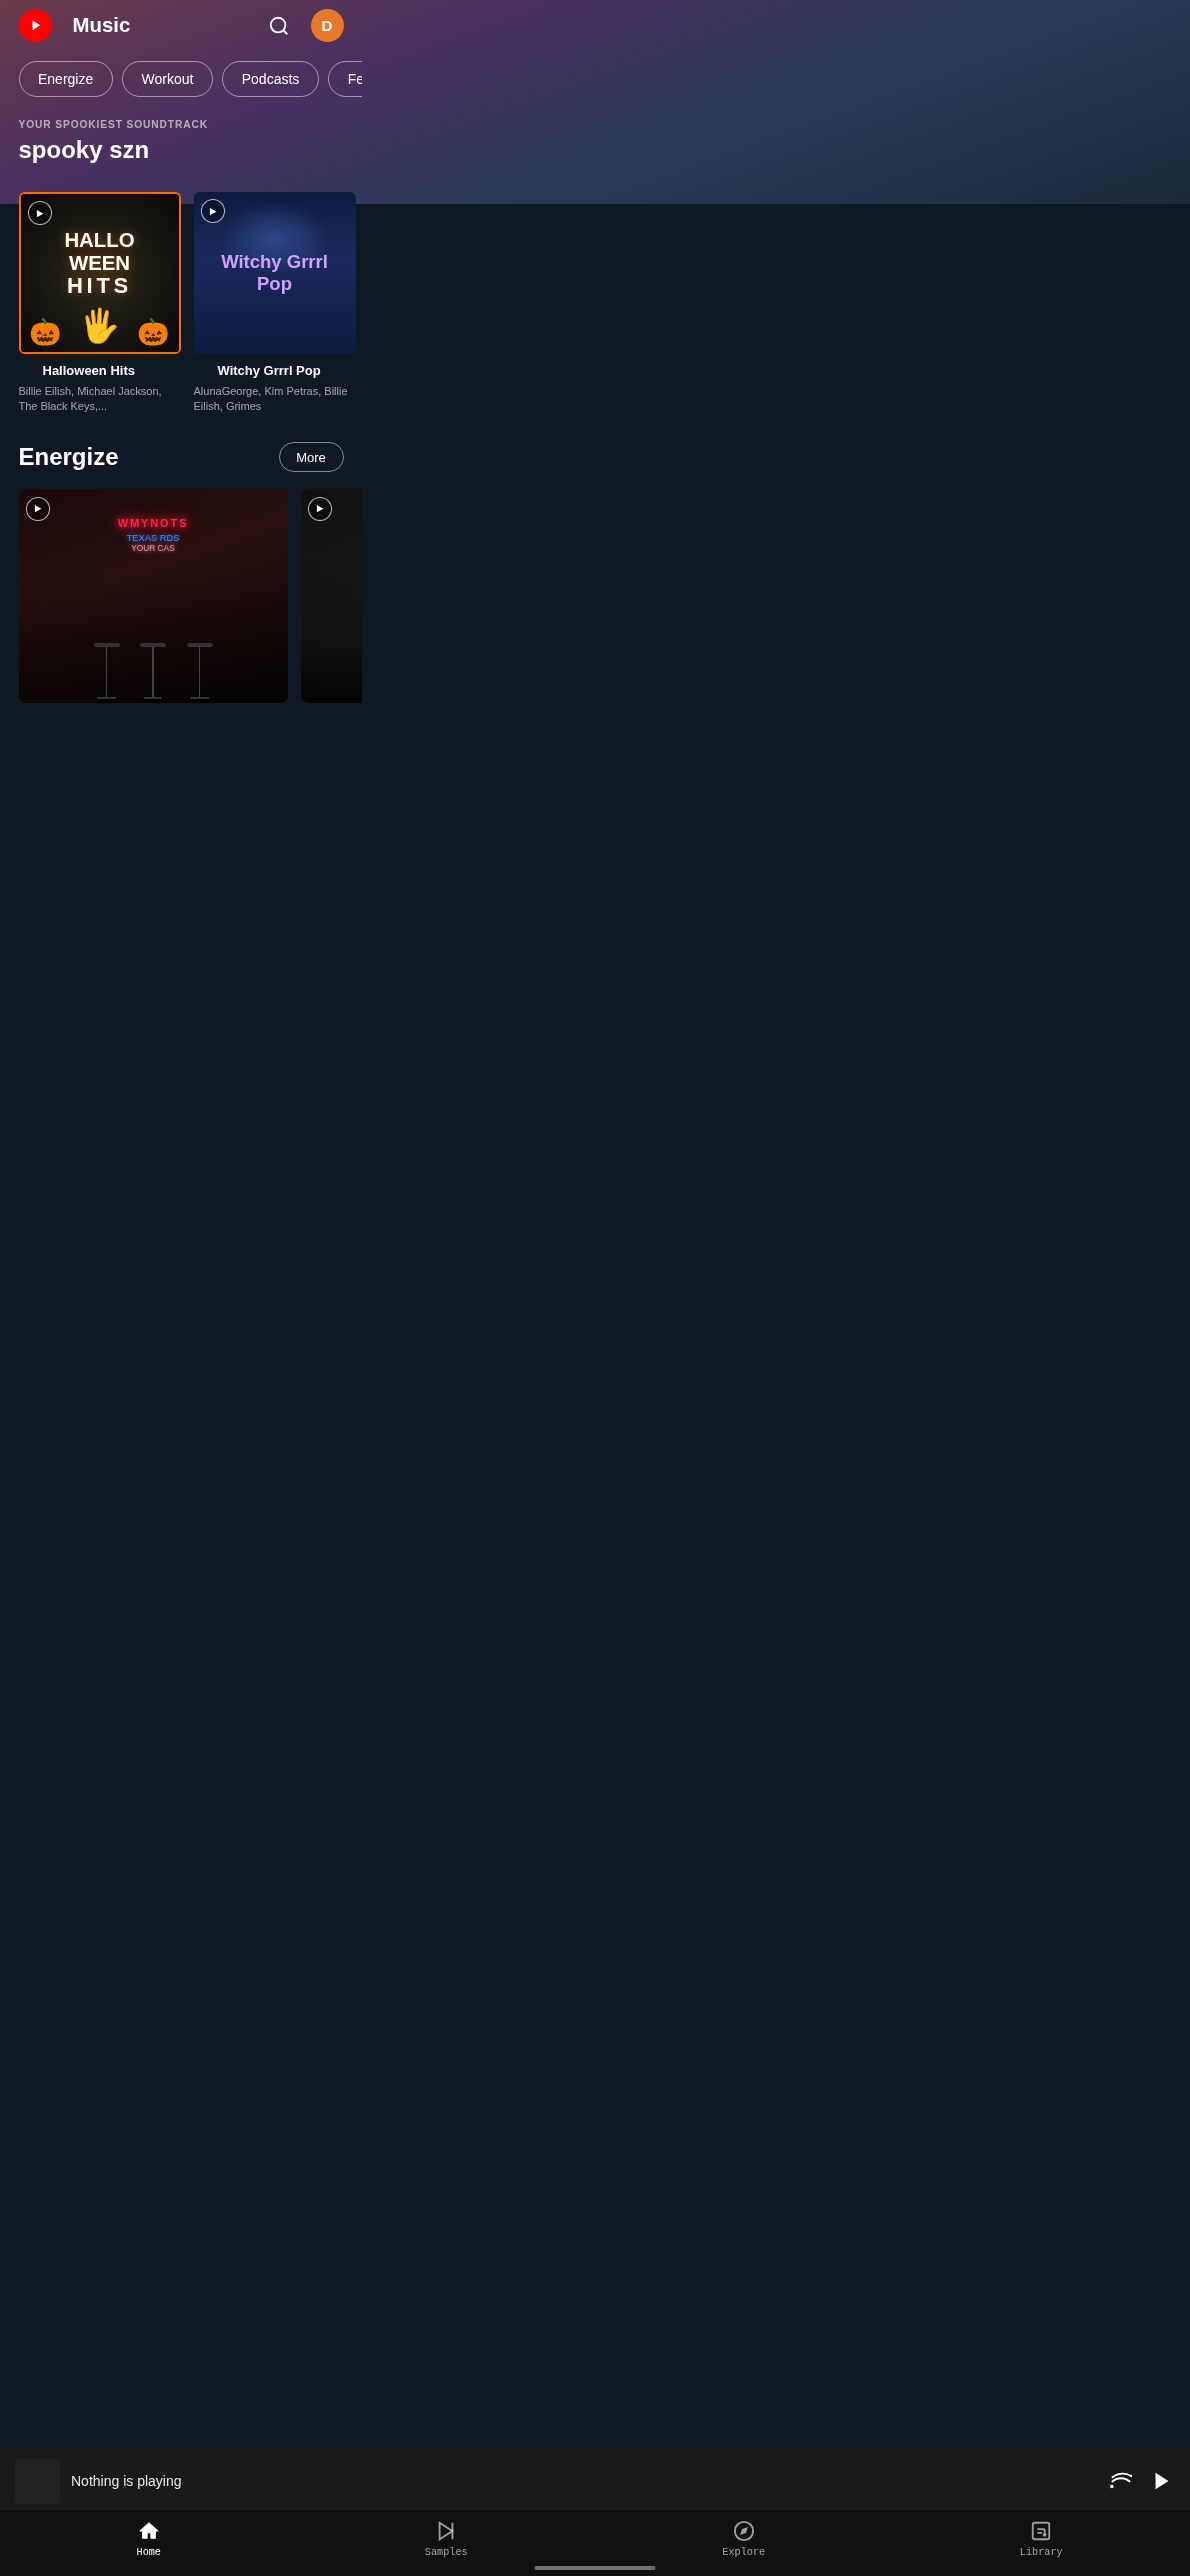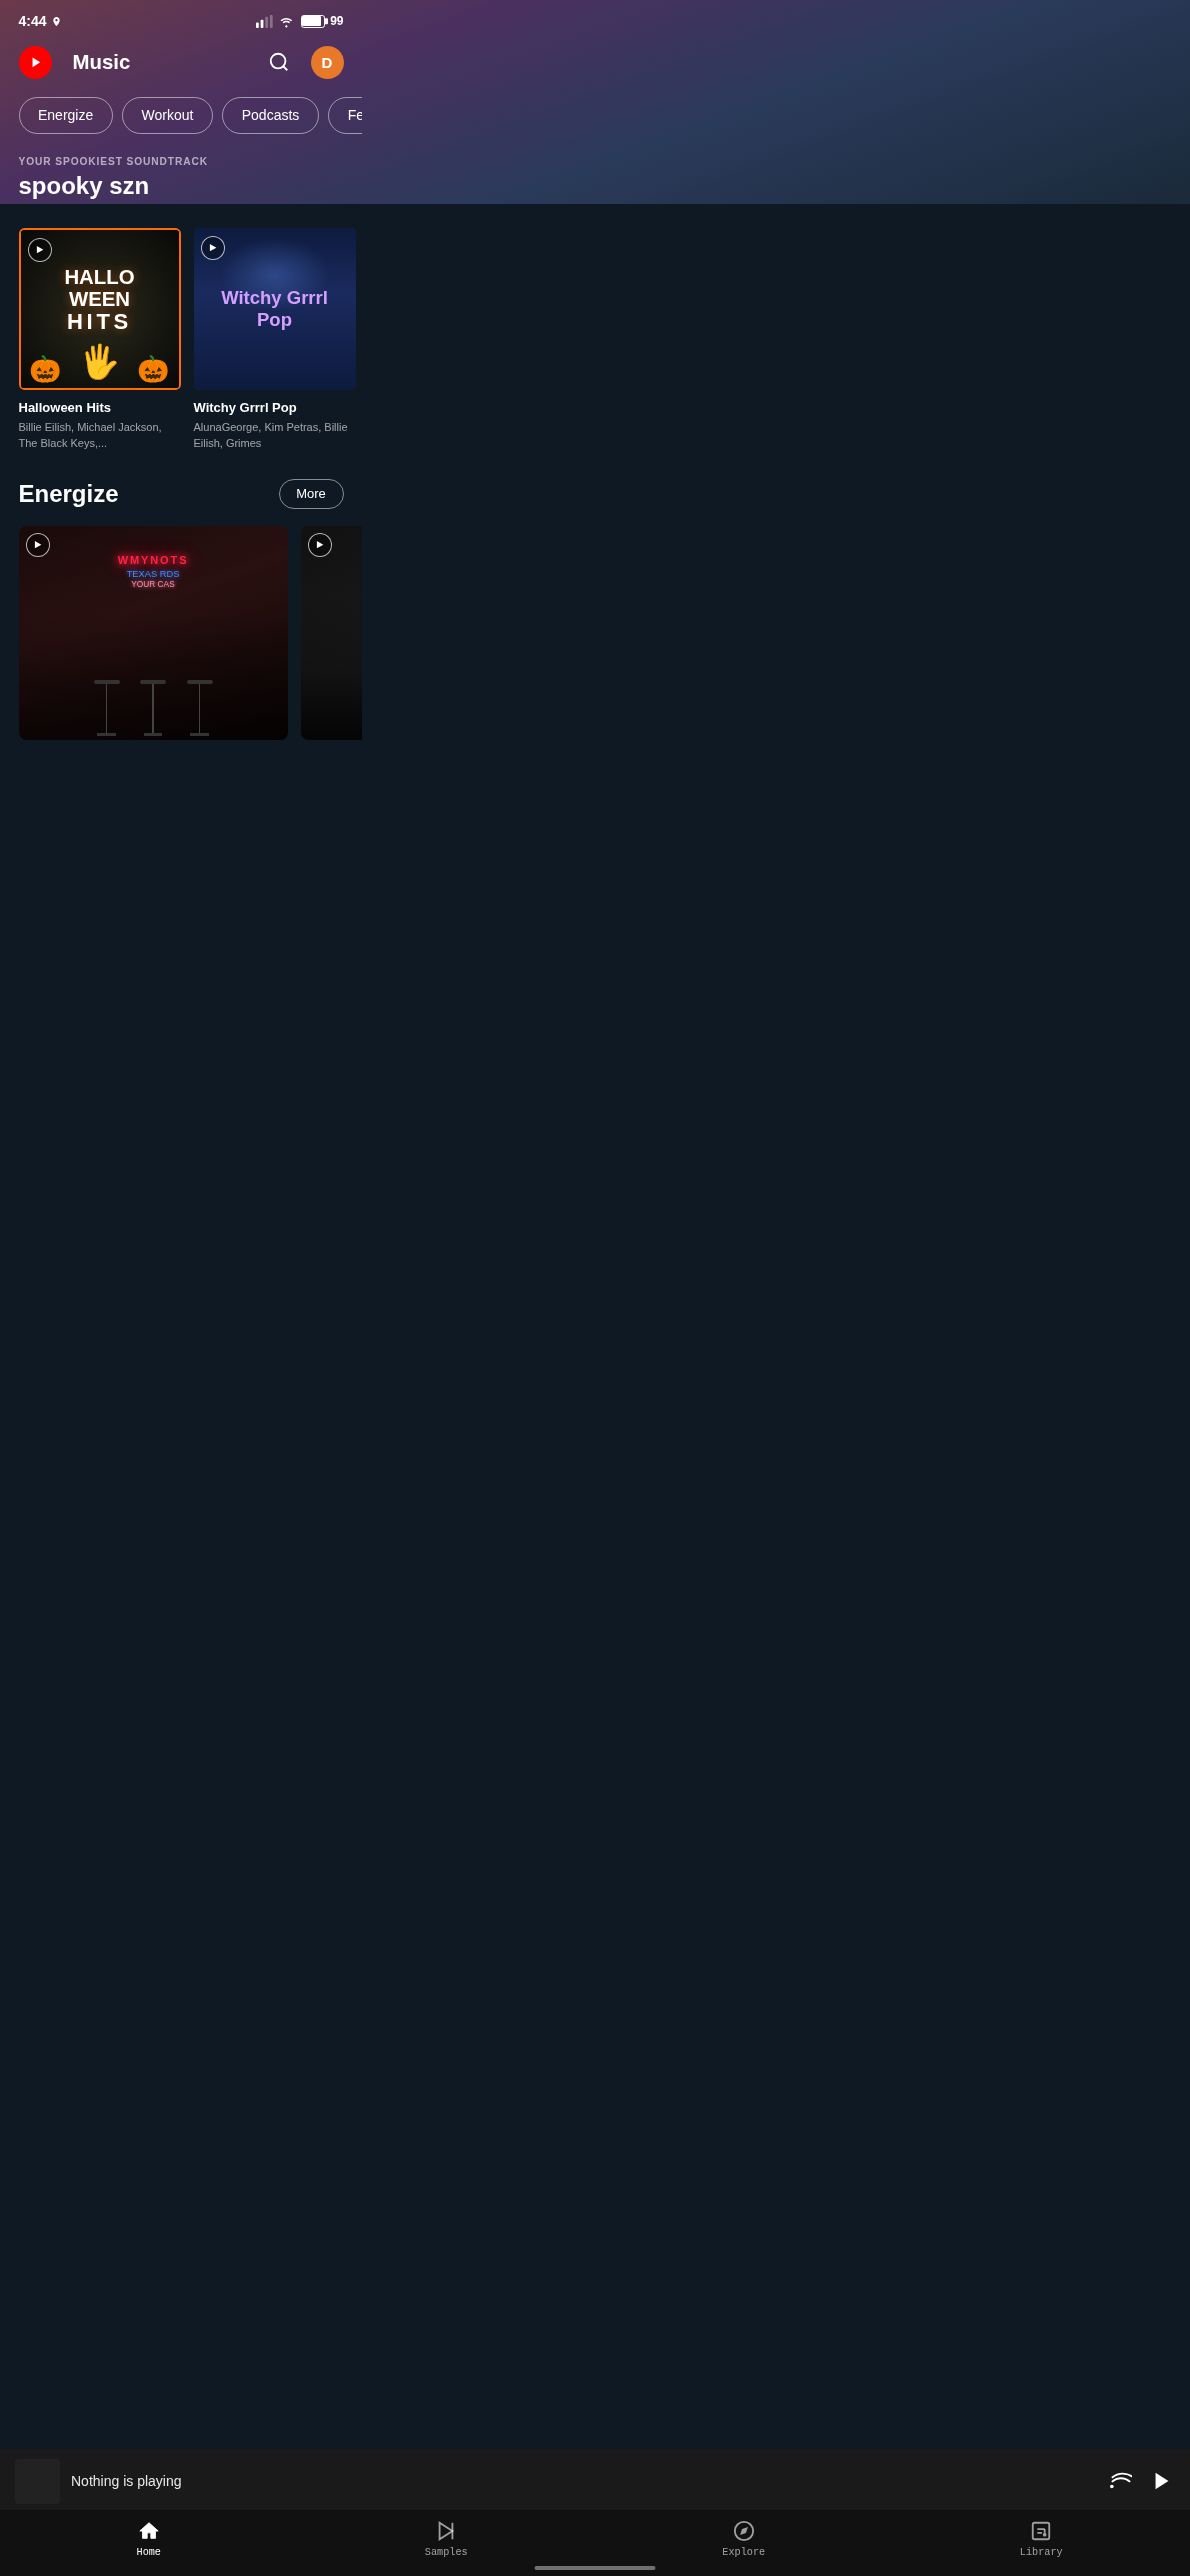--- a/index.html
+++ b/index.html
@@ -237,20 +237,21 @@
 
     .card-image.active {
       border: 2.8px solid #ff6b00;
     }
 
     .card-title {
       font-size: 13px;
       font-weight: 600;
       margin-bottom: 3.7px;
       line-height: 1.3;
+      margin-left: 24px;
     }
 
     .card-subtitle {
       font-size: 11px;
       color: rgba(255,255,255,0.6);
       line-height: 1.4;
     }
 
     
     .halloween-card-bg {
@@ -423,48 +424,20 @@
     }
   </style>
 </head>
 <body>
 
 <div class="bg-gradient"></div>
 <div class="bg-dark"></div>
 
 <div class="content">
 
-  <div class="status-bar">
-    <div class="status-left">
-      <span>4:44</span>
-      <svg width="11" height="11" viewBox="0 0 24 24" fill="white">
-        <path d="M12 2C8.13 2 5 5.13 5 9c0 5.25 7 13 7 13s7-7.75 7-13c0-3.87-3.13-7-7-7zm0 9.5c-1.38 0-2.5-1.12-2.5-2.5s1.12-2.5 2.5-2.5 2.5 1.12 2.5 2.5-1.12 2.5-2.5 2.5z"></path>
-      </svg>
-    </div>
-    <div class="status-right">
-
-      <svg width="16.7" height="13" viewBox="0 0 18 14">
-        <rect x="0" y="8" width="3" height="6" fill="white" rx="1"></rect>
-        <rect x="5" y="5" width="3" height="9" fill="white" rx="1"></rect>
-        <rect x="10" y="2" width="3" height="12" fill="rgba(255,255,255,0.3)" rx="1"></rect>
-        <rect x="15" y="0" width="3" height="14" fill="rgba(255,255,255,0.3)" rx="1"></rect>
-      </svg>
-
-      <svg width="16.7" height="13" viewBox="0 0 24 18">
-        <path d="M12 14l2 2-2 2-2-2 2-2z" fill="white"></path>
-        <path d="M12 10c1.5 0 2.8.6 3.8 1.5l1.5-1.5c-1.4-1.3-3.3-2-5.3-2s-3.9.7-5.3 2l1.5 1.5C9.2 10.6 10.5 10 12 10z" fill="white"></path>
-        <path d="M12 6c2.7 0 5.1 1.1 6.9 2.8l1.5-1.5C18.4 5.4 15.4 4 12 4S5.6 5.4 3.6 7.3l1.5 1.5C6.9 7.1 9.3 6 12 6z" fill="white"></path>
-      </svg>
-
-      <div class="battery-icon">
-        <div class="battery-fill"></div>
-      </div>
-      <span style="font-size:12px;">99</span>
-    </div>
-  </div>
 
   <div class="app-header">
     <div class="logo">
       <div class="logo-icon">
         <svg viewBox="0 0 24 24" fill="white">
           <path d="M8 5v14l11-7z"></path>
         </svg>
       </div>
       <span class="logo-text">Music</span>
     </div>

